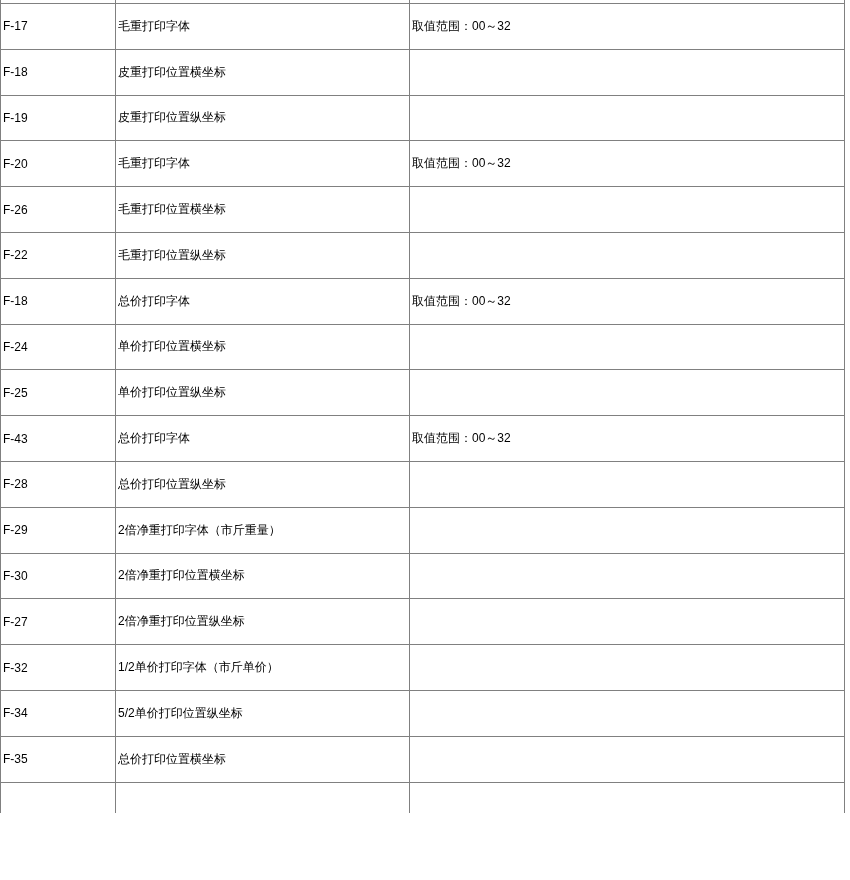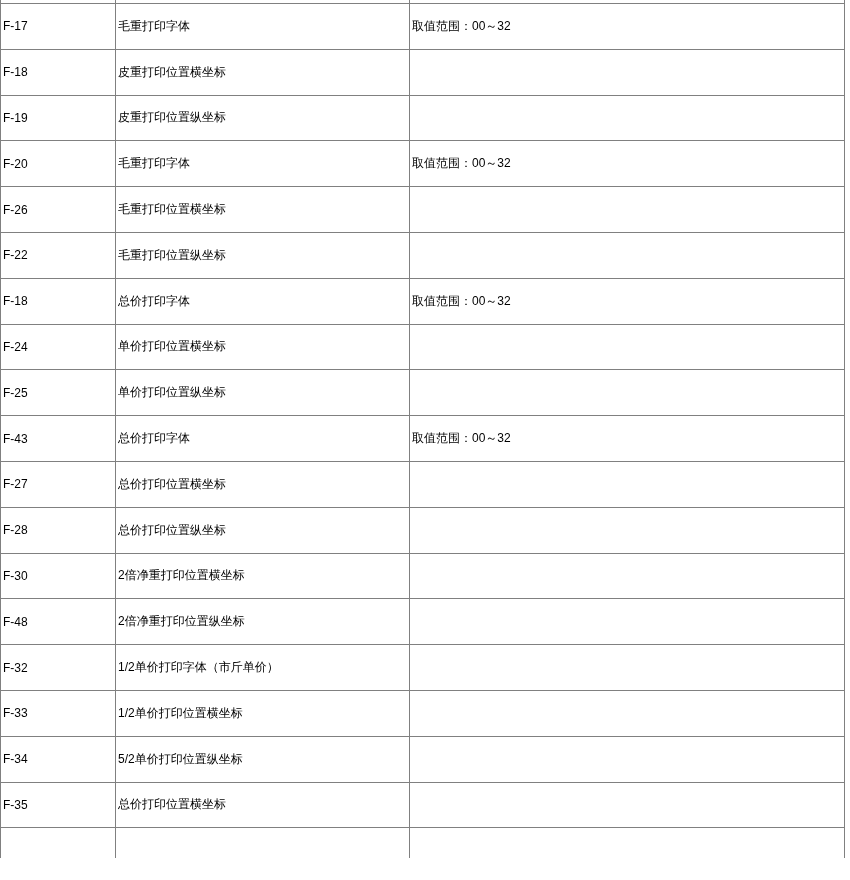--- a/index.html
+++ b/index.html
@@ -103,47 +103,42 @@
     <td class="col-code">F-25</td>
     <td class="col-desc">单价打印位置纵坐标</td>
     <td class="col-range"></td>
   </tr>
       <tr class="data-row">
     <td class="col-code">F-43</td>
     <td class="col-desc">总价打印字体</td>
     <td class="col-range">取值范围：00～32</td>
   </tr>
       <tr class="data-row">
-    <td class="col-code">F-27</td>
-    <td class="col-desc">总价打印位置横坐标</td>
+    <td class="col-code">F-28</td>
+    <td class="col-desc">总价打印位置纵坐标</td>
     <td class="col-range"></td>
   </tr>
       <tr class="data-row">
-    <td class="col-code">F-28</td>
-    <td class="col-desc">总价打印位置纵坐标</td>
+    <td class="col-code">F-29</td>
+    <td class="col-desc">2倍净重打印字体（市斤重量）</td>
     <td class="col-range"></td>
   </tr>
       <tr class="data-row">
     <td class="col-code">F-30</td>
     <td class="col-desc">2倍净重打印位置横坐标</td>
     <td class="col-range"></td>
   </tr>
       <tr class="data-row">
-    <td class="col-code">F-48</td>
+    <td class="col-code">F-27</td>
     <td class="col-desc">2倍净重打印位置纵坐标</td>
     <td class="col-range"></td>
   </tr>
       <tr class="data-row">
     <td class="col-code">F-32</td>
     <td class="col-desc">1/2单价打印字体（市斤单价）</td>
-    <td class="col-range"></td>
-  </tr>
-      <tr class="data-row">
-    <td class="col-code">F-33</td>
-    <td class="col-desc">1/2单价打印位置横坐标</td>
     <td class="col-range"></td>
   </tr>
       <tr class="data-row">
     <td class="col-code">F-34</td>
     <td class="col-desc">5/2单价打印位置纵坐标</td>
     <td class="col-range"></td>
   </tr>
       <tr class="data-row">
     <td class="col-code">F-35</td>
     <td class="col-desc">总价打印位置横坐标</td>

